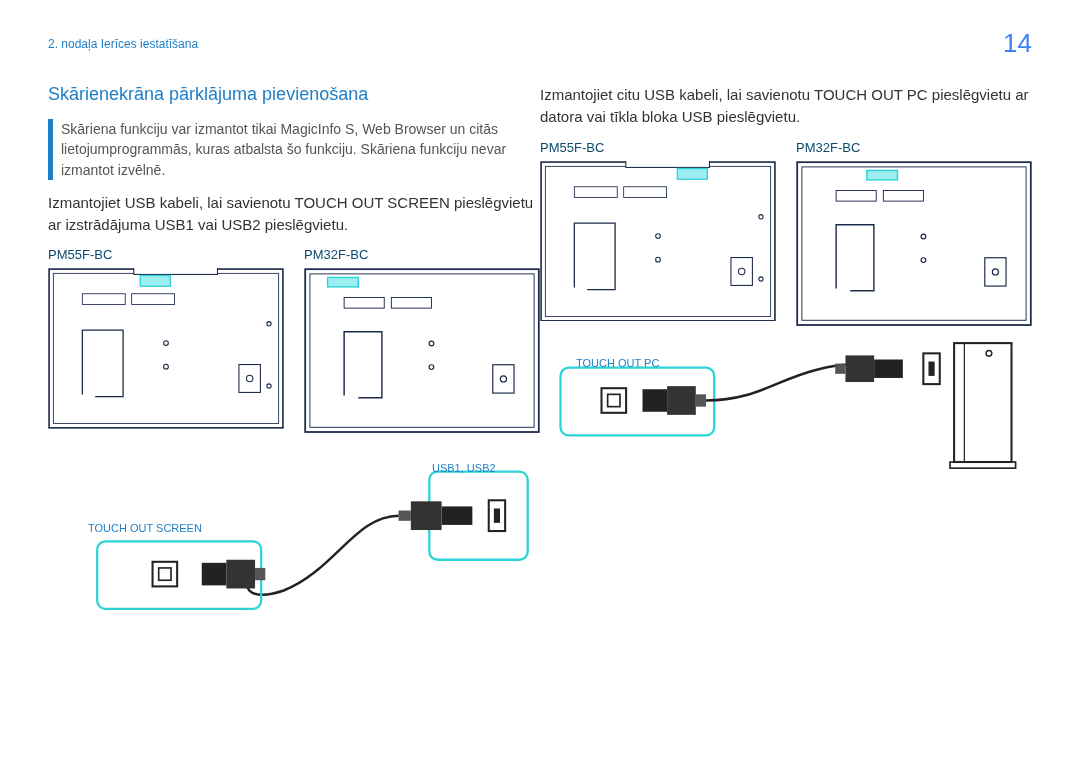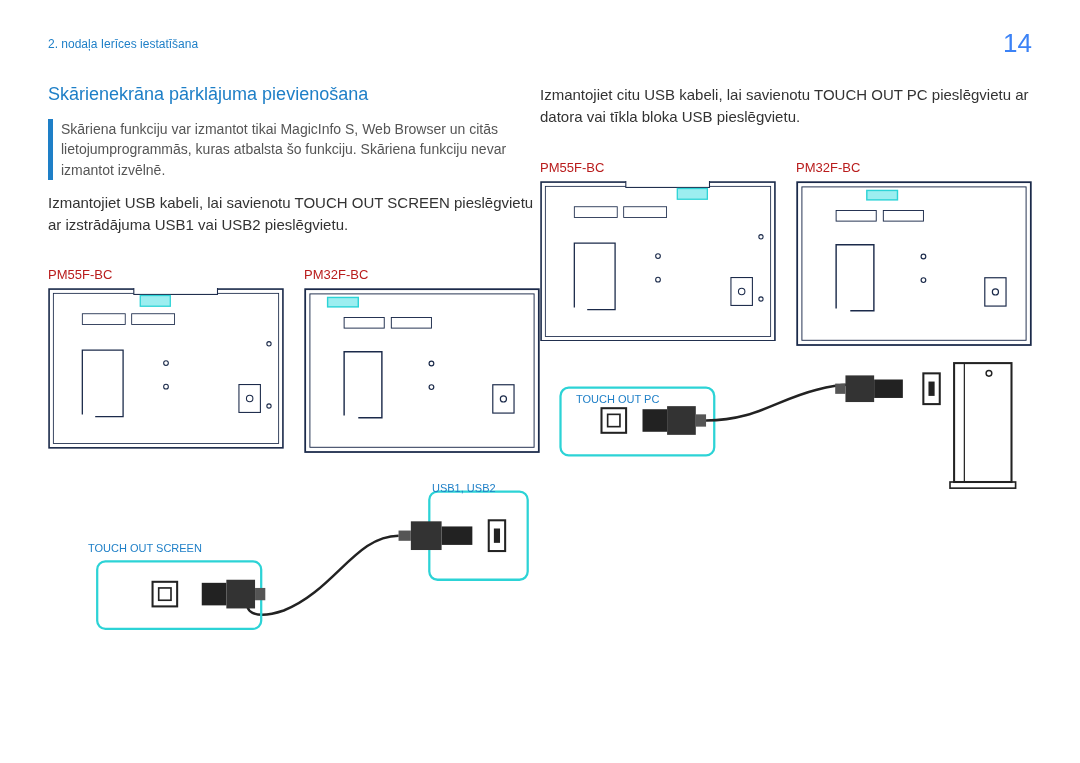--- a/index.html
+++ b/index.html
@@ -63,25 +63,24 @@
     line-height: 1.45;
     margin-bottom: 12px;
   }
   .model-row {
     display: flex;
     gap: 20px;
     margin-bottom: 10px;
   }
   .model-block { flex:1; }
   .model-label {
-    color: #b91c1c;
+    color: #0c4a6e;
     font-size: 13px;
     font-weight: 500;
     margin-bottom: 6px;
-    margin-top: 20px;
   }
   .display-svg {
     width: 100%;
     height: auto;
   }
   .port-label {
     color: #1e7fc7;
     font-size: 11px;
     font-weight: 500;
     margin-bottom: 4px;
@@ -236,18 +235,18 @@
       <rect x="288" y="24" width="10" height="10" fill="#555"></rect>
 
       <rect x="374" y="14" width="16" height="30" fill="none" stroke="#222" stroke-width="2"></rect>
       <rect x="379" y="22" width="6" height="14" fill="#222"></rect>
 
       <rect x="404" y="4" width="56" height="116" fill="none" stroke="#222" stroke-width="2"></rect>
       <line x1="414" y1="4" x2="414" y2="120" stroke="#222" stroke-width="1.2"></line>
       <rect x="400" y="120" width="64" height="6" fill="none" stroke="#222" stroke-width="1.6"></rect>
       <circle cx="438" cy="14" r="2.8" fill="none" stroke="#222" stroke-width="1.4"></circle>
     </svg>
-    <div style="position:relative; top:-138px; left:36px; width:120px;margin-top:16px;">
+    <div style="position:relative; top:-138px; left:36px; width:120px;">
       <div class="port-label">TOUCH OUT PC</div>
     </div>
   </div>
 
 </div>
 
 </body></html>

